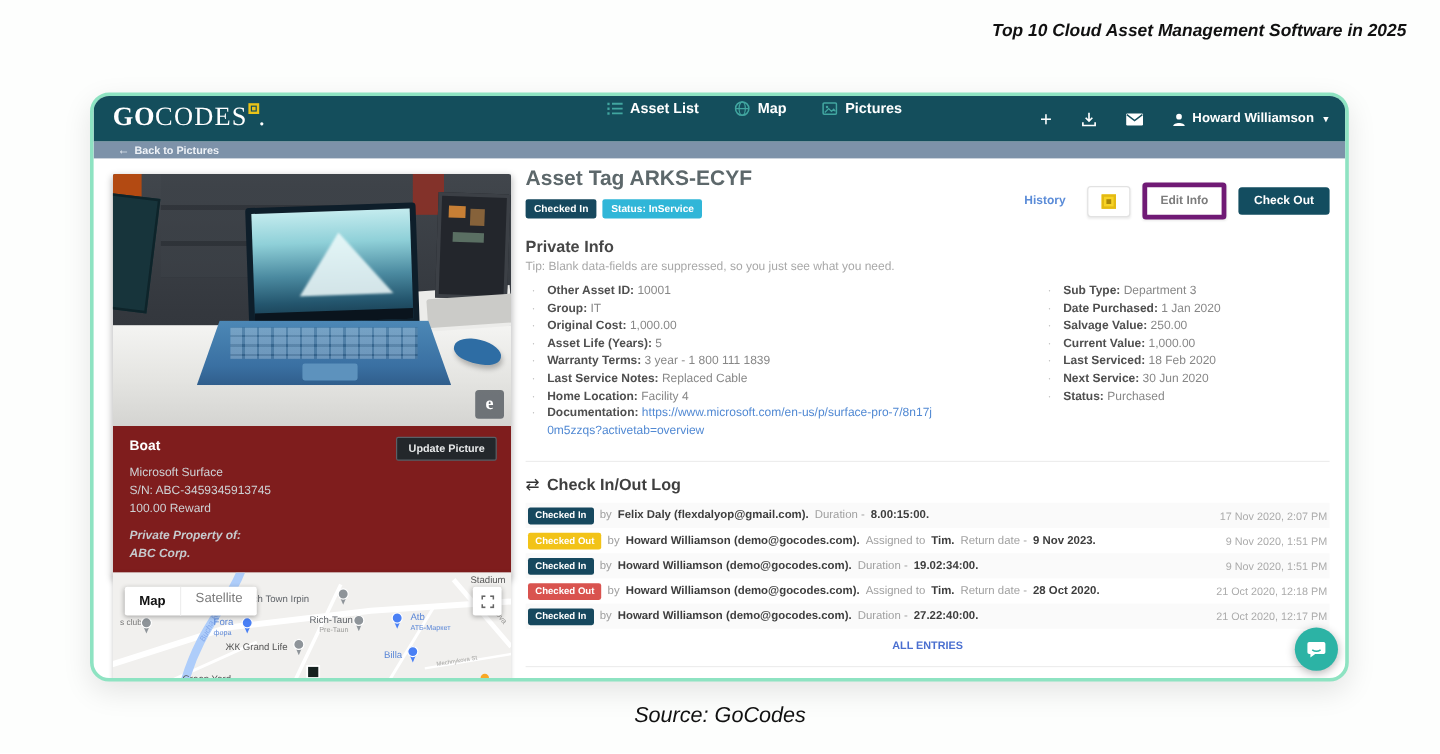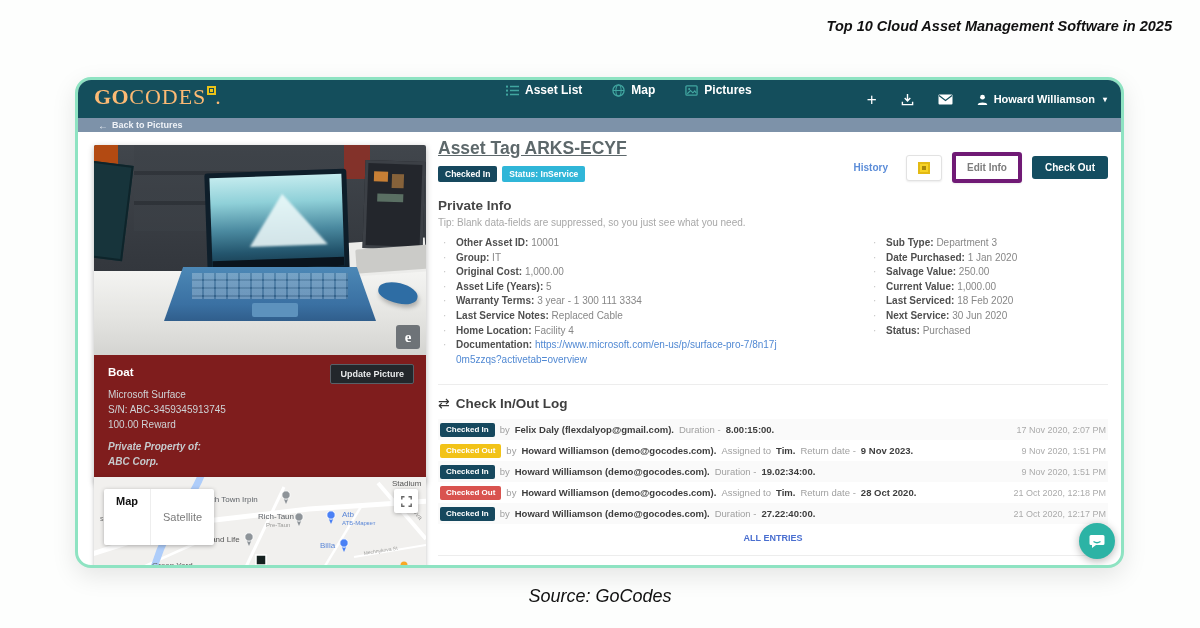--- a/index.html
+++ b/index.html
@@ -14,21 +14,21 @@
                 font-size:18px; font-style:italic; color:#111; }
 
   
   .frame { position:absolute; left:75px; top:77px; width:1049px; height:491px;
            border:3px solid #8ee3c2; border-radius:16px; background:#fff; overflow:hidden;
            box-shadow:0 8px 24px rgba(0,0,0,.10); }
 
   
   .hdr { position:absolute; left:0; top:0; width:100%; height:38px; background:#144e5c;
          display:flex; align-items:center; }
-  .logo { position:absolute; left:16px; top:4px; color:#fdba74; font-family:"Liberation Serif", serif; }
+  .logo { position:absolute; left:16px; top:4px; color:#ffffff; font-family:"Liberation Serif", serif; }
   .logo .go { font-size:22px; font-weight:700; letter-spacing:.5px; }
   .logo .codes { font-size:22px; font-weight:400; letter-spacing:1px; }
   .logo .dot { font-size:22px; }
   .logo-sq { display:inline-block; width:9px; height:9px; border:2px solid #eac319;
              position:relative; top:-9px; left:1px; }
   .logo-sq::after { content:""; position:absolute; left:1px; top:1px; width:3px; height:3px; background:#eac319; }
   .nav { position:absolute; left:428px; top:0; height:20px; display:flex; align-items:center; gap:30px; }
   .nav-item { display:flex; align-items:center; gap:6px; color:#fff; font-size:12px; font-weight:700; cursor:pointer; }
   .nav-item svg { display:block; }
   .hdr-right { position:absolute; right:14px; top:0; height:38px; display:flex; align-items:center; gap:24px; }
@@ -90,27 +90,27 @@
                 color:#e7e9ea; font-size:9px; font-weight:700; padding:4px 9px; border-radius:2px; cursor:pointer; }
   .cap-lines { margin-top:9px; color:#ced2d5; font-size:10px; line-height:1.5; }
   .cap-italic { margin-top:7px; color:#c6cacd; font-size:10px; line-height:1.5; font-style:italic; font-weight:700; }
 
   
   .map-card { position:absolute; left:16px; top:397px; width:332px; height:94px;
               box-shadow:0 1px 4px rgba(0,0,0,.25); background:#f1f0ee; overflow:hidden; }
   .map-ctl { position:absolute; left:10px; top:12px; background:#fff; border-radius:2px;
              box-shadow:0 1px 4px rgba(0,0,0,.3); display:flex; font-size:11px; cursor:pointer; }
   .map-ctl .m1 { padding:6px 12px; font-weight:700; color:#111; }
-  .map-ctl .m2 { padding:22px 12px; color:#7b7b7b; border-left:1px solid #eee; }
+  .map-ctl .m2 { padding:4px 12px; color:#7b7b7b; border-left:1px solid #eee; }
   .map-fs { position:absolute; right:8px; top:12px; width:24px; height:24px; background:#fff; border-radius:2px;
             box-shadow:0 1px 4px rgba(0,0,0,.3); display:flex; align-items:center; justify-content:center; cursor:pointer; }
 
   
   .rcol { position:absolute; left:360px; top:58px; width:670px; }
-  .asset-title { font-size:17.5px; font-weight:600; color:#5d686b;text-decoration:underline; }
+  .asset-title { font-size:17.5px; font-weight:600; color:#5d686b; }
   .badge-row { margin-top:7px; display:flex; gap:5px; }
   .badge { display:inline-block; font-size:8.5px; font-weight:700; color:#fff; padding:3px 7px; border-radius:2px; }
   .b-navy { background:#16485e; }
   .b-cyan { background:#30b6d8; }
   .b-yellow { background:#f2c318; }
   .b-red { background:#d9534f; }
 
   .actions { position:absolute; right:0; top:14px; display:flex; align-items:center; gap:10px; }
   .link-hist { color:#5b8cd8; font-size:10px; font-weight:700; margin-right:8px; cursor:pointer; }
   .btn-qr { width:36px; height:26px; background:#fff; border:1px solid #e2e2e2; border-radius:3px;
@@ -354,21 +354,21 @@
 
       <div class="pi-head">Private Info</div>
       <div class="pi-tip">Tip: Blank data-fields are suppressed, so you just see what you need.</div>
 
       <div class="pi-cols">
         <ul class="pi-list pi-left">
           <li class="pi-item"><span class="bul">·</span><b>Other Asset ID:</b> <span>10001</span></li>
           <li class="pi-item"><span class="bul">·</span><b>Group:</b> <span>IT</span></li>
           <li class="pi-item"><span class="bul">·</span><b>Original Cost:</b> <span>1,000.00</span></li>
           <li class="pi-item"><span class="bul">·</span><b>Asset Life (Years):</b> <span>5</span></li>
-          <li class="pi-item"><span class="bul">·</span><b>Warranty Terms:</b> <span>3 year - 1 300 111 3334</span></li>
+          <li class="pi-item"><span class="bul">·</span><b>Warranty Terms:</b> <span>3 year - 1 800 111 1839</span></li>
           <li class="pi-item"><span class="bul">·</span><b>Last Service Notes:</b> <span>Replaced Cable</span></li>
           <li class="pi-item"><span class="bul">·</span><b>Home Location:</b> <span>Facility 4</span></li>
           <li class="pi-item"><span class="bul">·</span><b>Documentation:</b> <span class="link">https://www.microsoft.com/en-us/p/surface-pro-7/8n17j0m5zzqs?activetab=overview</span></li>
         </ul>
         <ul class="pi-list pi-right">
           <li class="pi-item"><span class="bul">·</span><b>Sub Type:</b> <span>Department 3</span></li>
           <li class="pi-item"><span class="bul">·</span><b>Date Purchased:</b> <span>1 Jan 2020</span></li>
           <li class="pi-item"><span class="bul">·</span><b>Salvage Value:</b> <span>250.00</span></li>
           <li class="pi-item"><span class="bul">·</span><b>Current Value:</b> <span>1,000.00</span></li>
           <li class="pi-item"><span class="bul">·</span><b>Last Serviced:</b> <span>18 Feb 2020</span></li>

